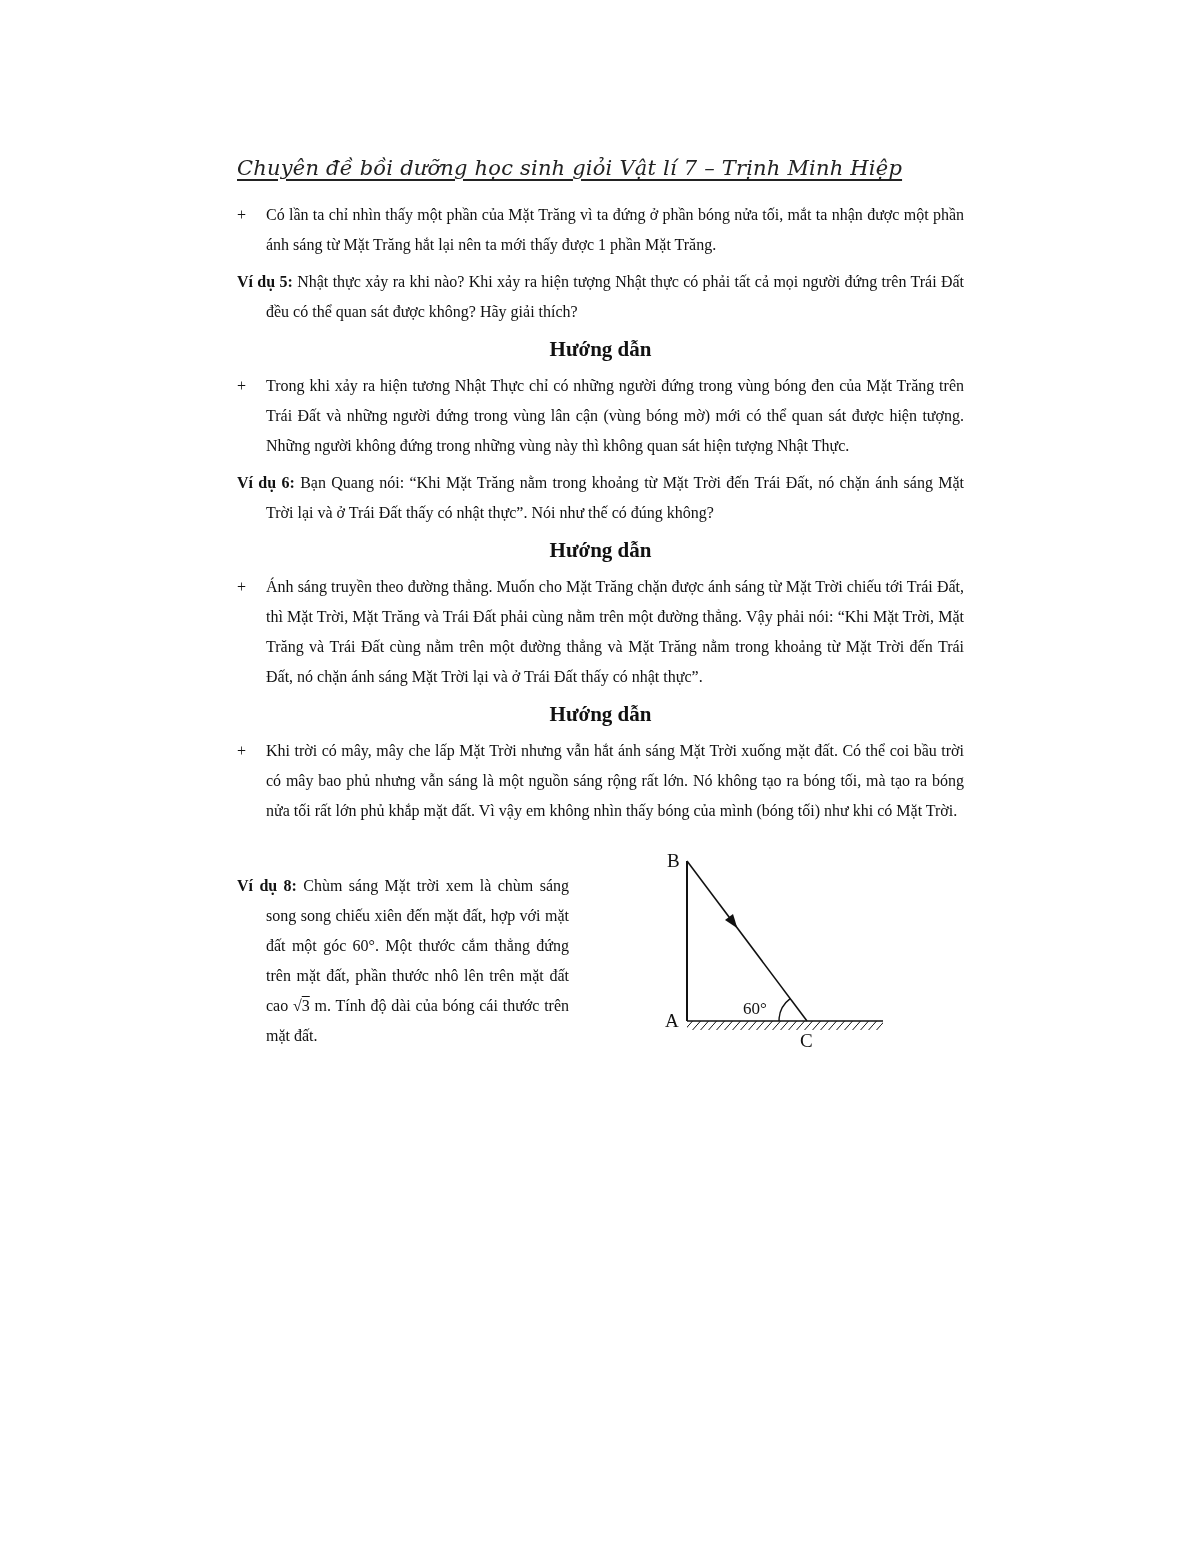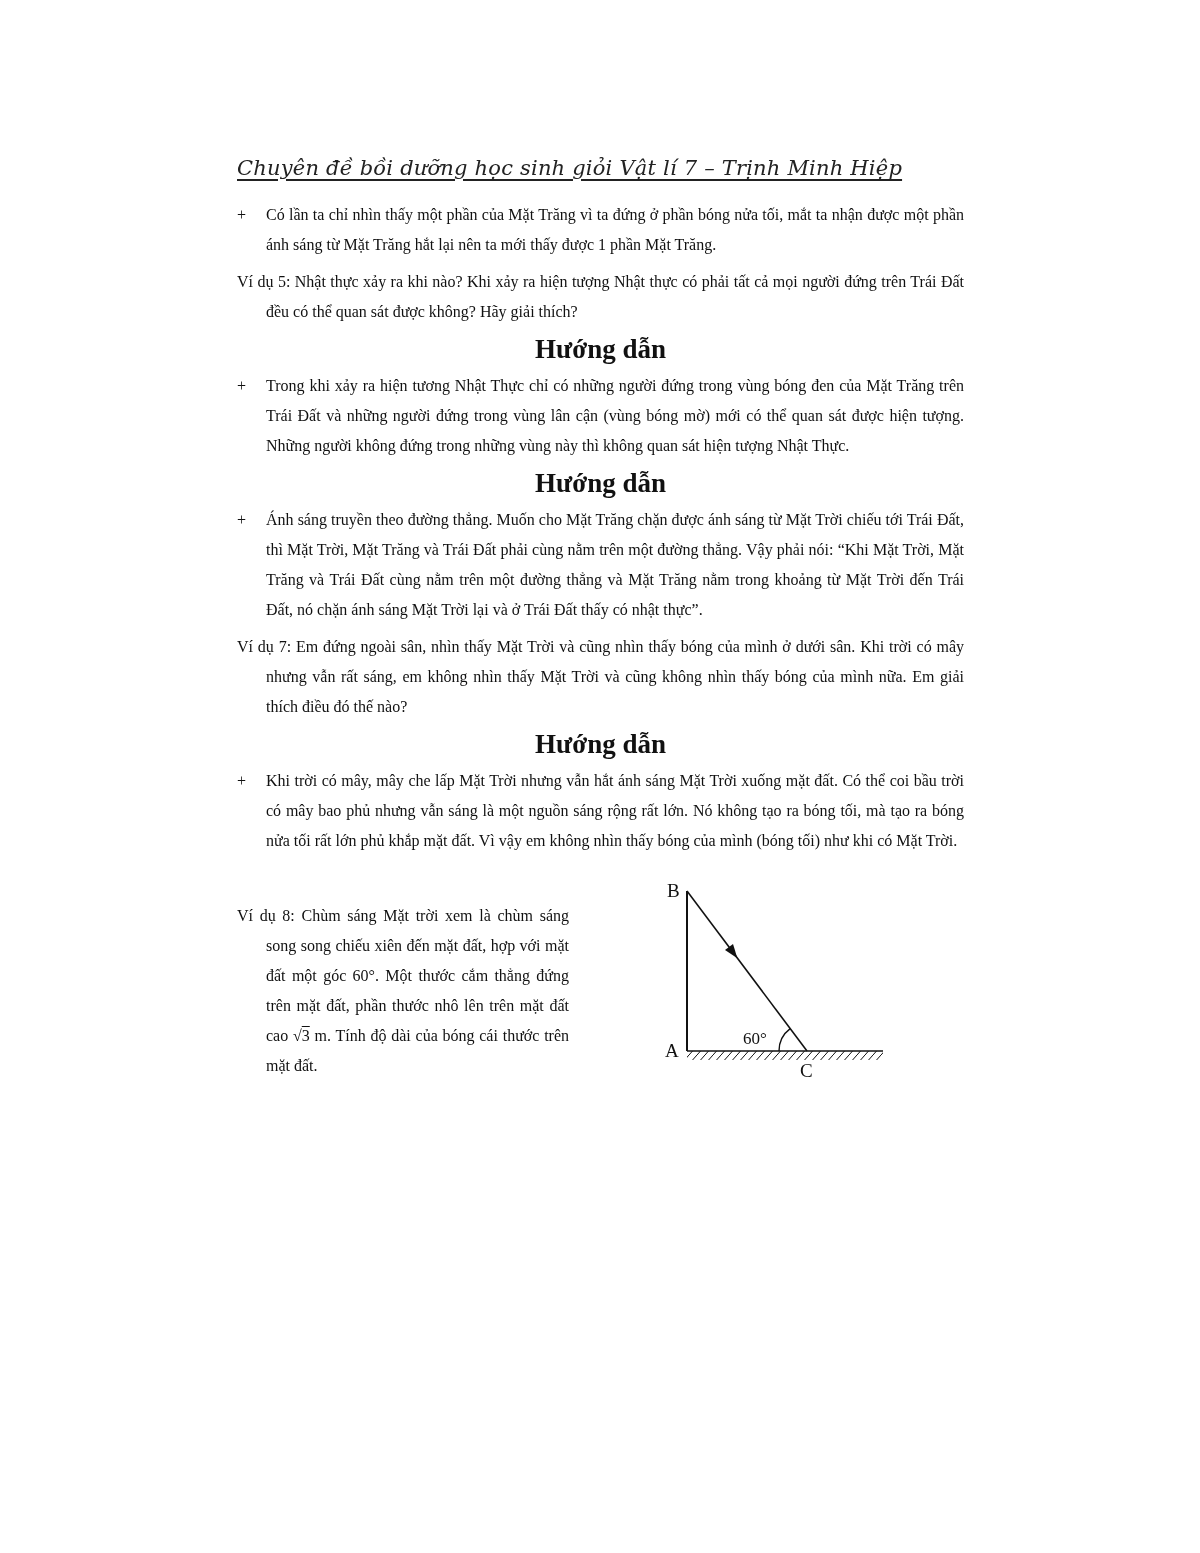--- a/index.html
+++ b/index.html
@@ -3,22 +3,22 @@
 <meta charset="utf-8">
 <style>
   *{box-sizing:border-box}
   html,body{margin:0;padding:0;background:#ffffff}
   .page{position:relative;width:1200px;height:1102px;background:#fff;font-family:"Liberation Serif",serif;color:#111;overflow:hidden}
   .inner{position:absolute;left:237px;top:156px;width:727px}
   .doc-header{margin-bottom:20px}
   .doc-header-text{font-family:"DejaVu Serif",serif;font-style:italic;font-size:21px;letter-spacing:.2px;color:#222;text-decoration:underline;text-underline-offset:4px}
   .para{margin:0 0 7px;font-size:16px;line-height:30px;text-align:justify;padding-left:29px;text-indent:-29px}
   .plus{display:inline-block;width:29px;text-indent:0}
-  .exlabel{font-weight:normal}
-  .guide{margin:3px 0 7px;font-size:27px;line-height:30px;font-weight:bold;text-align:center}
+  .exlabel{font-weight:bold}
+  .guide{margin:3px 0 7px;font-size:21px;line-height:30px;font-weight:bold;text-align:center}
   .e8{display:flex;align-items:flex-end;margin-top:8px}
   .e8text{width:332px;flex:0 0 332px}
   .e8fig{flex:1;display:flex;justify-content:center;margin:0;padding-top:2px}
   .radicand{text-decoration:overline}
   .page-num{position:absolute;left:237px;top:1332px;font-size:21px}
   .lbl{font-family:"Liberation Serif",serif;font-size:19px;fill:#111}
   .lbl-small{font-family:"Liberation Serif",serif;font-size:17px;fill:#111}
 </style>
 </head>
 <body>
@@ -32,26 +32,26 @@
 
     <p class="para"><span class="plus">+</span><span>Có lần ta chỉ nhìn thấy một phần của Mặt Trăng vì ta đứng ở phần bóng nửa tối, mắt ta nhận được một phần ánh sáng từ Mặt Trăng hắt lại nên ta mới thấy được 1 phần Mặt Trăng.</span></p>
 
     <p class="para"><b class="exlabel">Ví dụ 5:</b> <span>Nhật thực xảy ra khi nào? Khi xảy ra hiện tượng Nhật thực có phải tất cả mọi người đứng trên Trái Đất đều có thể quan sát được không? Hãy giải thích?</span></p>
 
     <p class="guide">Hướng dẫn</p>
 
 
     <p class="para"><span class="plus">+</span><span>Trong khi xảy ra hiện tương Nhật Thực chỉ có những người đứng trong vùng bóng đen của Mặt Trăng trên Trái Đất và những người đứng trong vùng lân cận (vùng bóng mờ) mới có thể quan sát được hiện tượng. Những người không đứng trong những vùng này thì không quan sát hiện tượng Nhật Thực.</span></p>
 
+    <p class="para"><b class="exlabel">Ví dụ 6:</b> <span>Bạn Quang nói: “Khi Mặt Trăng nằm trong khoảng từ Mặt Trời đến Trái Đất, nó chặn ánh sáng Mặt Trời lại và ở Trái Đất thấy có nhật thực”. Nói như thế có đúng không?</span></p>
 
     <p class="guide">Hướng dẫn</p>
 
     <p class="para"><span class="plus">+</span><span>Ánh sáng truyền theo đường thẳng. Muốn cho Mặt Trăng chặn được ánh sáng từ Mặt Trời chiếu tới Trái Đất, thì Mặt Trời, Mặt Trăng và Trái Đất phải cùng nằm trên một đường thẳng. Vậy phải nói: “Khi Mặt Trời, Mặt Trăng và Trái Đất cùng nằm trên một đường thẳng và Mặt Trăng nằm trong khoảng từ Mặt Trời đến Trái Đất, nó chặn ánh sáng Mặt Trời lại và ở Trái Đất thấy có nhật thực”.</span></p>
 
-    <p class="para"><b class="exlabel">Ví dụ 7:</b> <span>Em đứng ngoài sân, nhìn thấy Mặt Trời và cũng nhìn thấy bóng của mình ở dưới sân. Khi trời có mây nhưng vẫn rất sáng, em không nhìn thấy Mặt Trời và cũng không nhìn thấy bóng của mình nữa. Em giải thích điều đó thế nào?</span></p>
 
     <p class="guide">Hướng dẫn</p>
 
 
     <p class="para"><span class="plus">+</span><span>Khi trời có mây, mây che lấp Mặt Trời nhưng vẫn hắt ánh sáng Mặt Trời xuống mặt đất. Có thể coi bầu trời có mây bao phủ nhưng vẫn sáng là một nguồn sáng rộng rất lớn. Nó không tạo ra bóng tối, mà tạo ra bóng nửa tối rất lớn phủ khắp mặt đất. Vì vậy em không nhìn thấy bóng của mình (bóng tối) như khi có Mặt Trời.</span></p>
 
     <div class="e8">
       <p class="para e8text"><b class="exlabel">Ví dụ 8:</b> <span>Chùm sáng Mặt trời xem là chùm sáng song song chiếu xiên đến mặt đất, hợp với mặt đất một góc 60°. Một thước cắm thẳng đứng trên mặt đất, phần thước nhô lên  trên mặt đất cao </span><span>√</span><span class="radicand">3</span><span> m. Tính độ dài của bóng cái thước trên mặt đất.</span></p>
 
       <figure class="e8fig">

